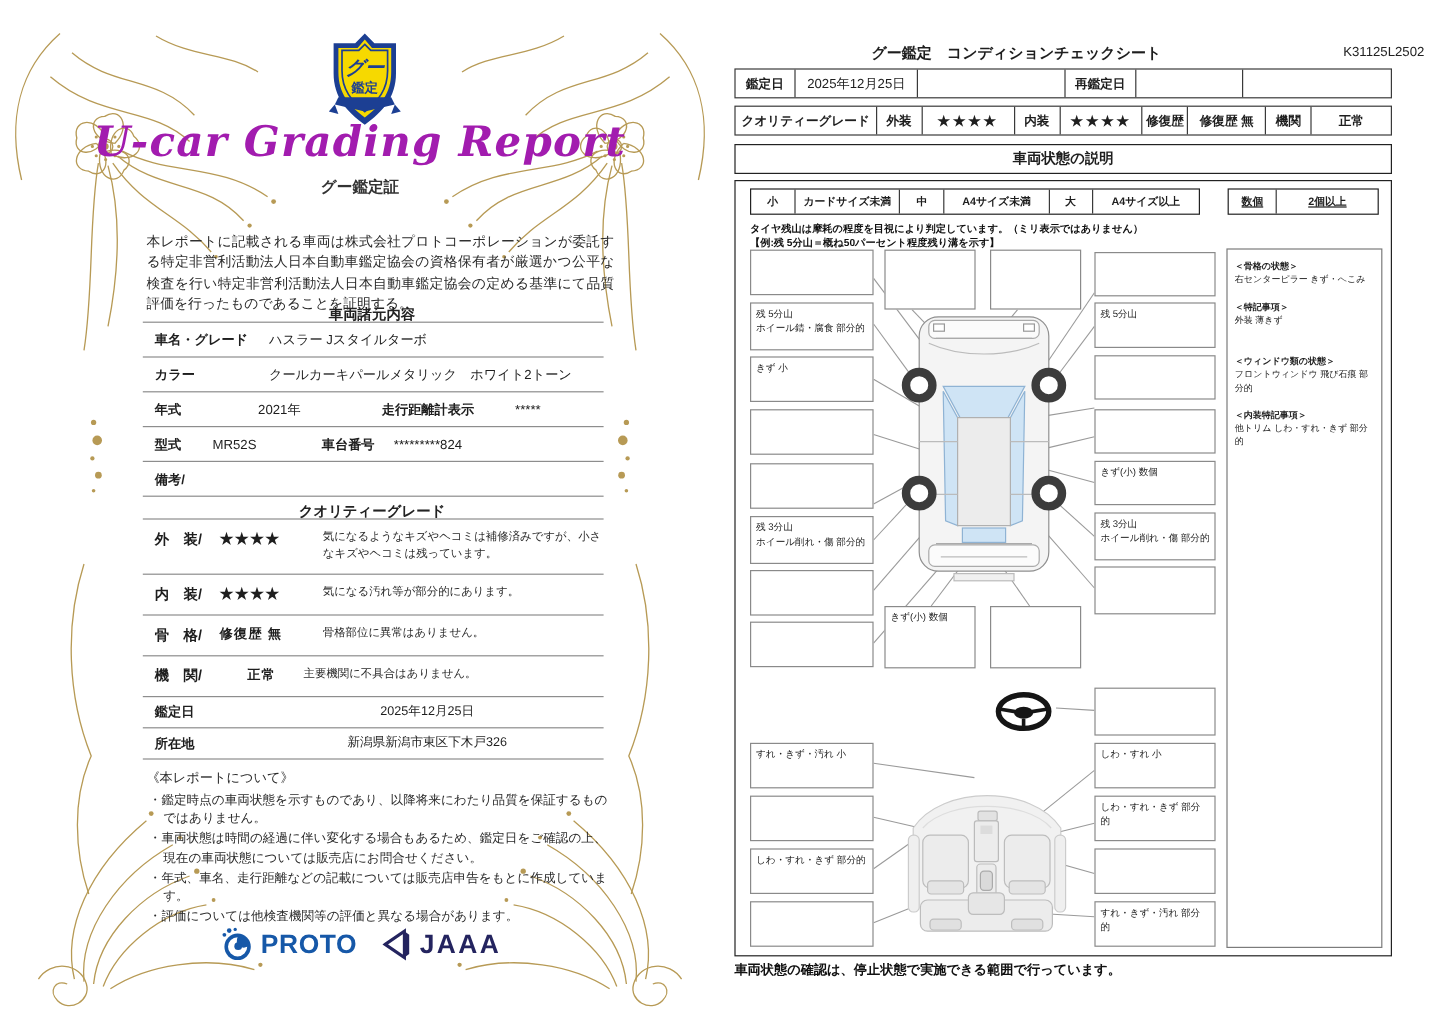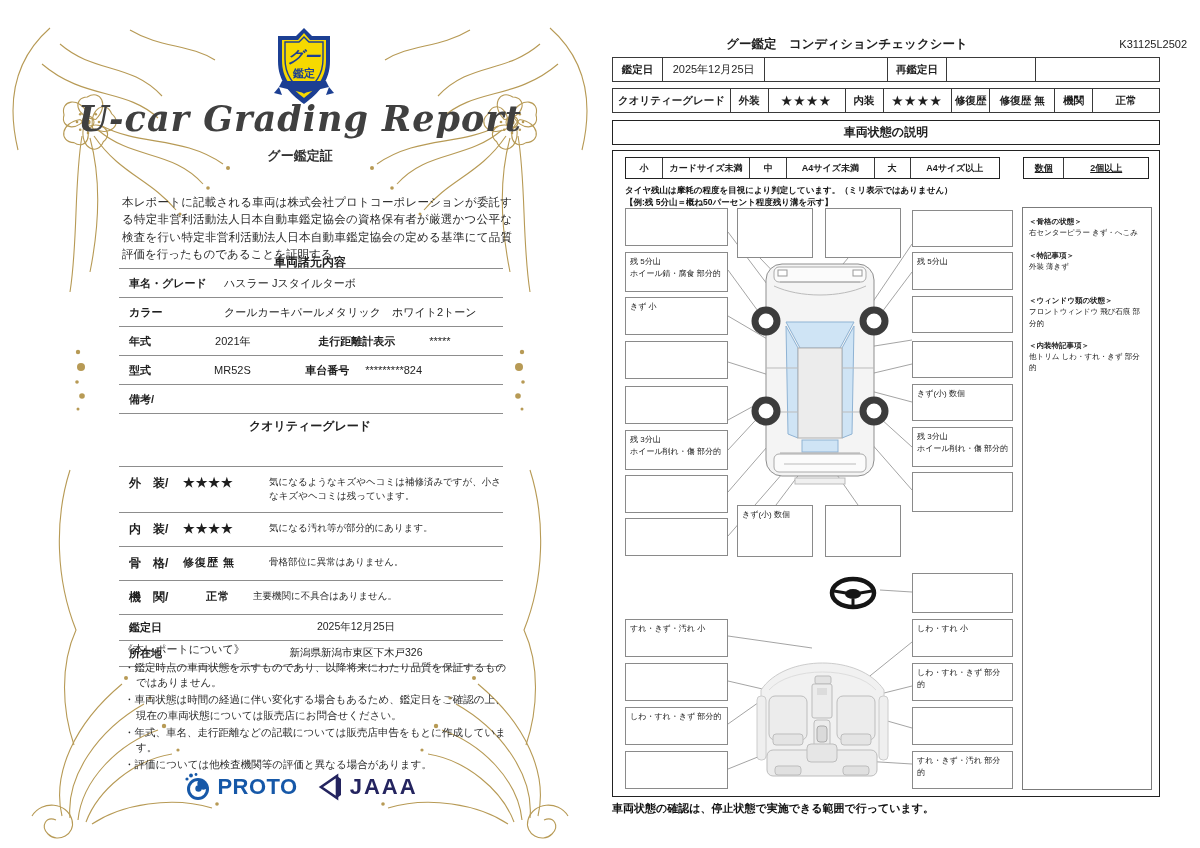--- a/index.html
+++ b/index.html
@@ -1,30 +1,30 @@
 <!DOCTYPE html>
 <html><head>
 <meta charset="utf-8">
 <style>
   html,body{margin:0;padding:0;background:#fff;}
   #stage{position:relative;width:1200px;height:848px;background:#ffffff;overflow:hidden;
          font-family:"Liberation Sans",sans-serif;color:#1e1e1e;}
   .abs{position:absolute;}
   
   .lp-title{left:0;top:98px;width:600px;text-align:center;font-family:"DejaVu Serif","Liberation Serif",serif;
-            font-style:italic;font-weight:bold;font-size:35px;color:#404040;letter-spacing:1px;}
+            font-style:italic;font-weight:bold;font-size:35px;color:#a21caf;letter-spacing:1px;}
   .lp-sub{left:0;top:147px;width:600px;text-align:center;font-size:13px;font-weight:bold;color:#333;}
   .lp-intro{left:122px;top:180px;width:390px;font-family:"Liberation Serif","DejaVu Serif",serif;
             font-size:11.5px;line-height:1.52;text-align:justify;color:#2a2a2a;margin-top:14px;}
   .sec-head{width:382px;text-align:center;font-size:12px;font-weight:bold;color:#222;}
   .spec{left:119px;width:384px;font-size:11px;}
   .spec-row{position:relative;border-bottom:1px solid #8d8d8d;padding:7px 0 6px 0;white-space:nowrap;}
   .spec-row:first-child{border-top:1px solid #8d8d8d;}
   .spec-row .lab{font-weight:bold;}
-  .grade{left:119px;width:384px;margin-top:34px;}
+  .grade{left:119px;width:384px;}
   .grade-row{display:flex;align-items:flex-start;border-bottom:1px solid #8d8d8d;padding:8px 0;}
   .grade-row:first-child{border-top:1px solid #8d8d8d;}
   .grade-lab{width:64px;font-weight:bold;font-size:12px;flex:none;}
   .grade-val{width:86px;font-weight:bold;font-size:13px;letter-spacing:1px;flex:none;}
   .grade-desc{flex:1;font-size:9.5px;line-height:1.5;color:#2a2a2a;}
   .irow{display:flex;border-bottom:1px solid #8d8d8d;padding:5px 0;align-items:center;}
   .irow .lab{width:90px;font-weight:bold;font-size:11px;flex:none;padding-left:10px;box-sizing:border-box;}
   .irow .val{flex:1;text-align:center;font-size:10.5px;}
   .about{left:122px;width:392px;font-family:"Liberation Serif","DejaVu Serif",serif;font-size:10.5px;line-height:1.5;color:#2a2a2a;}
   .about .hd{font-size:11px;margin-bottom:2px;}
@@ -158,21 +158,21 @@
         <span>クールカーキパールメタリック　ホワイト2トーン</span>
       </div>
       <div class="spec-row">
         <span class="lab" style="margin-left:10px;display:inline-block;width:83px;">年式</span>
         <span style="display:inline-block;width:100px;">2021年</span>
         <span class="lab" style="display:inline-block;width:108px;">走行距離計表示</span>
         <span>*****</span>
       </div>
       <div class="spec-row">
         <span class="lab" style="margin-left:10px;display:inline-block;width:45px;">型式</span>
-        <span style="display:inline-block;width:88px;margin-left:37px;">MR52S</span>
+        <span style="display:inline-block;width:88px;">MR52S</span>
         <span class="lab" style="display:inline-block;width:57px;">車台番号</span>
         <span>*********824</span>
       </div>
       <div class="spec-row">
         <span class="lab" style="margin-left:10px;">備考/</span>
       </div>
     </div>
 
     <div class="abs sec-head" style="left:119px;top:418px;">クオリティーグレード</div>
 

